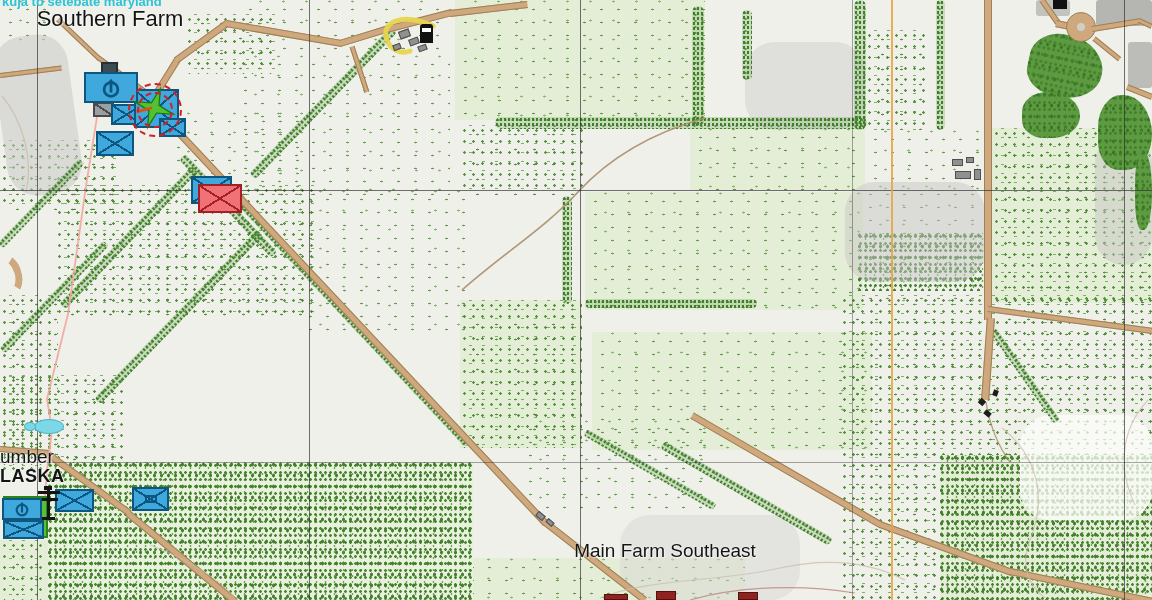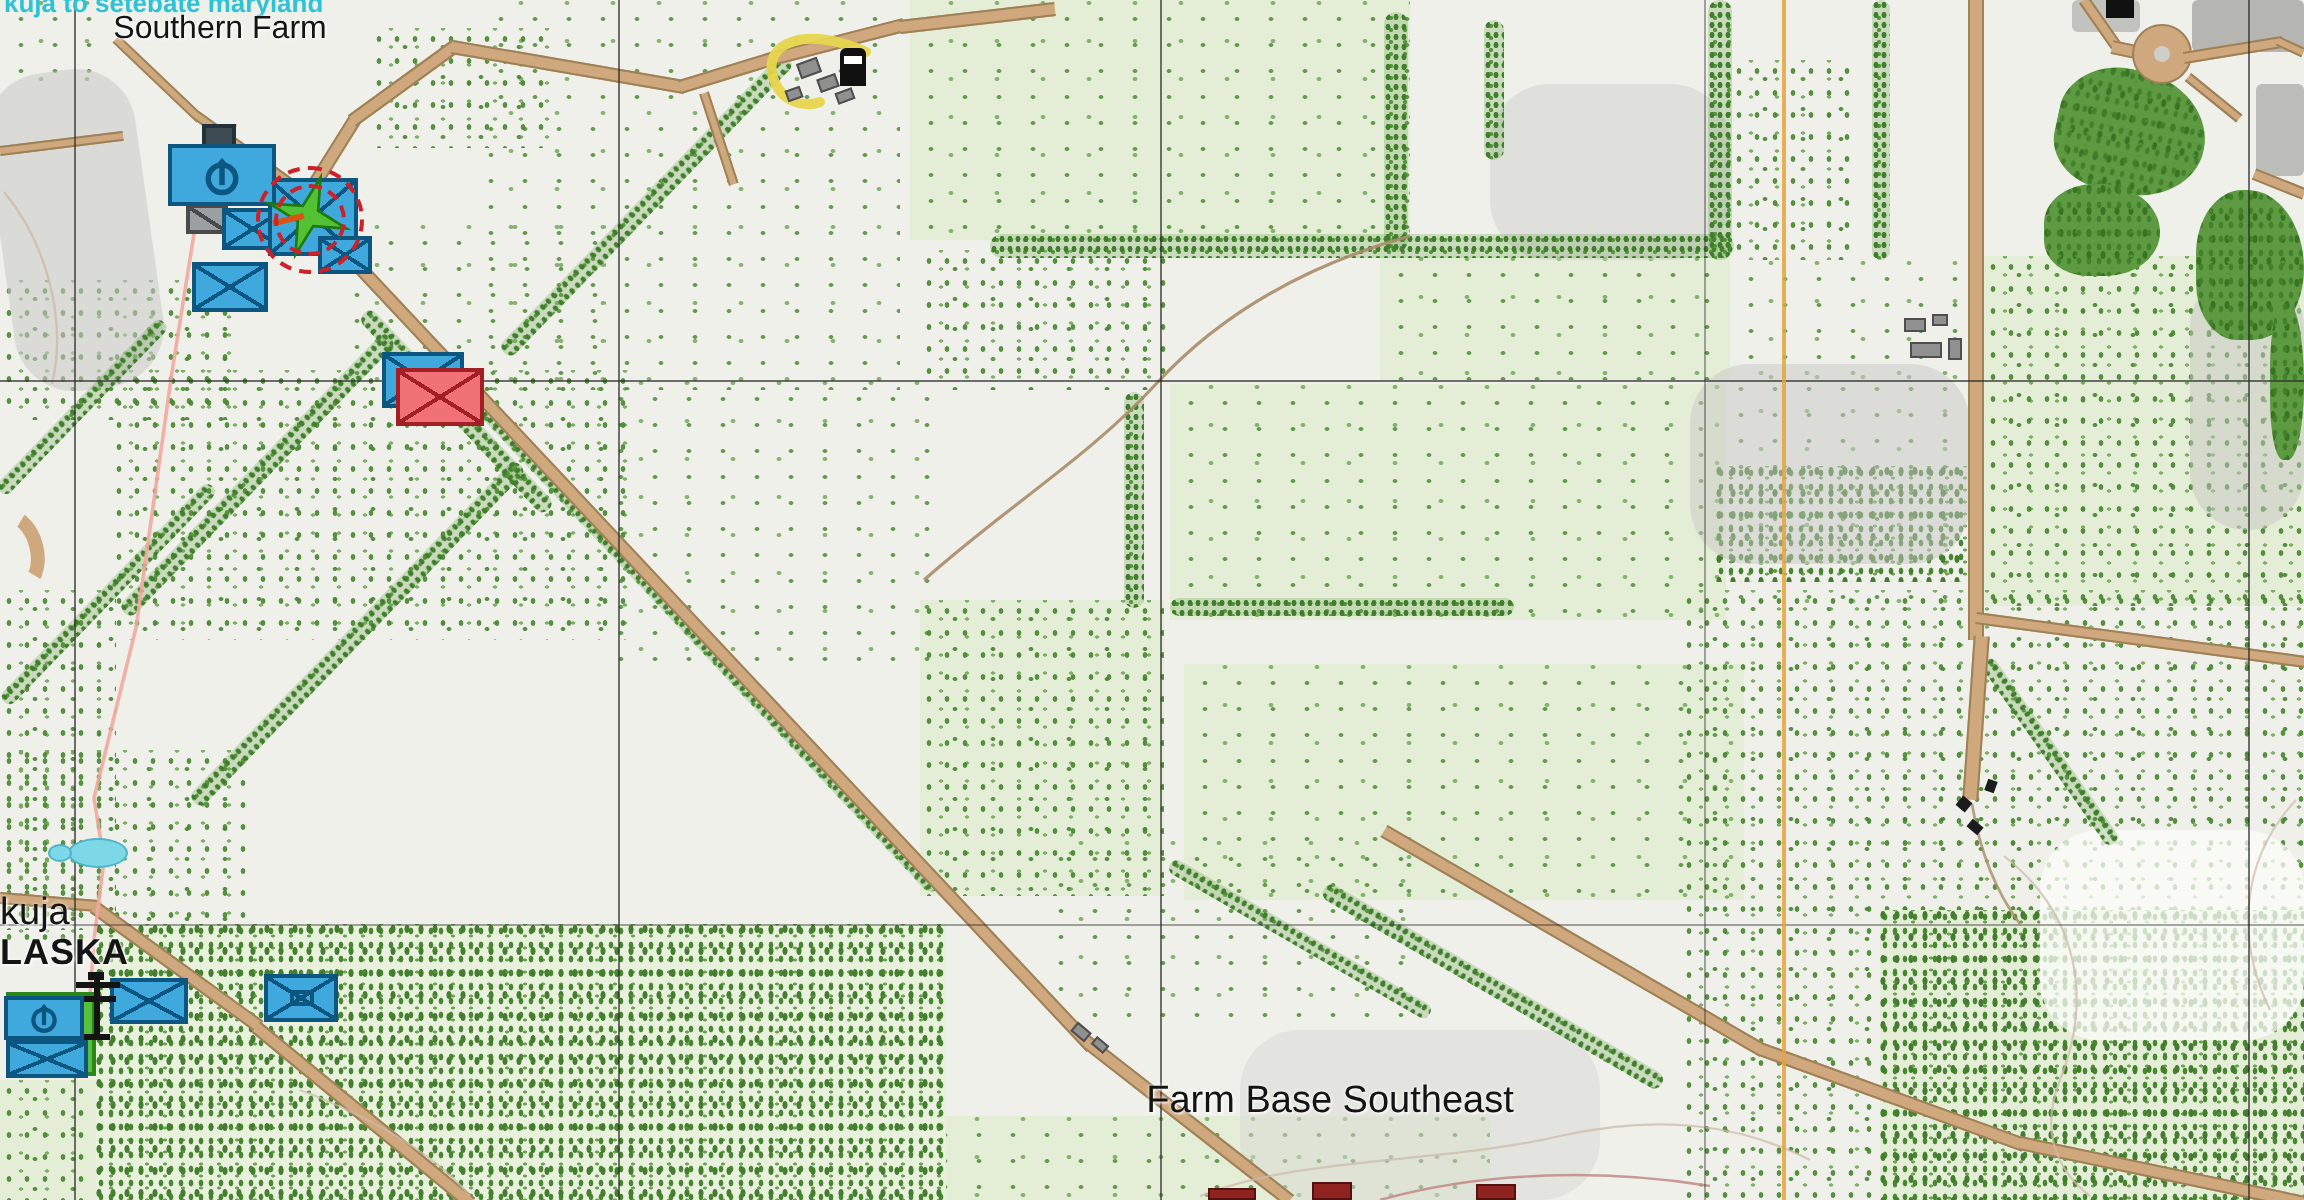--- a/index.html
+++ b/index.html
@@ -55,21 +55,21 @@
   .ring{position:absolute;border:2px dashed #cf2028;border-radius:50%;z-index:34;background:transparent;}
   .starbox{position:absolute;z-index:33;}
   .star{position:absolute;clip-path:polygon(50% 0,60% 40%,100% 50%,60% 60%,50% 100%,40% 60%,0 50%,40% 40%);}
   .star.s1{left:0;top:0;width:100%;height:100%;background:#1c7a10;}
   .star.s2{left:12%;top:12%;width:76%;height:76%;background:#52c133;}
   .star-ptr{position:absolute;left:46%;top:48%;width:16px;height:3px;background:#d95315;transform:rotate(148deg);transform-origin:0 50%;}
   .pylon i{position:absolute;background:#141414;display:block;}
   
   .lbl{position:absolute;color:#141414;text-align:center;z-index:40;white-space:nowrap;
        text-shadow:0 0 2px rgba(255,255,255,.85),1px 1px 1px rgba(255,255,255,.6);}
-  .t-reg{font-size:16px;}
+  .t-reg{font-size:22px;}
   .t-big{font-size:19px;}
   .t-sub{font-size:17px;font-weight:bold;letter-spacing:.5px;}
   .t-sub2{font-size:23px;font-weight:bold;letter-spacing:.5px;}
   .note{position:absolute;color:#2cc3d6;font-size:13px;font-weight:bold;z-index:40;white-space:nowrap;}
 </style>
 </head>
 <body>
 
 <div class="map">
 
@@ -254,17 +254,17 @@
       </svg>
   </div>
   <div class="um x" style="left:3px;top:520px;width:41px;height:19px;z-index:32"></div>
   <div class="um x" style="left:55px;top:489px;width:39px;height:23px"></div>
   <div class="um x" style="left:132px;top:487px;width:37px;height:24px">
     <div class="mbox"></div>
   </div>
 
   <div class="note" style="left:2px;top:-6px">kuja to setebate maryland</div>
   <div class="lbl t-reg" style="left:30px;top:6px;width:160px">Southern Farm</div>
-  <div class="lbl t-big" style="left:0;top:446px;width:70px;text-align:left">kuja</div>
+  <div class="lbl t-big" style="left:0;top:446px;width:70px;text-align:left">umber</div>
   <div class="lbl t-sub" style="left:0;top:466px;width:80px;text-align:left;font-size:18px">LASKA</div>
-  <div class="lbl t-big" style="left:540px;top:540px;width:250px">Farm Base Southeast</div>
+  <div class="lbl t-big" style="left:540px;top:540px;width:250px">Main Farm Southeast</div>
 
 </div>
 
 </body></html>

